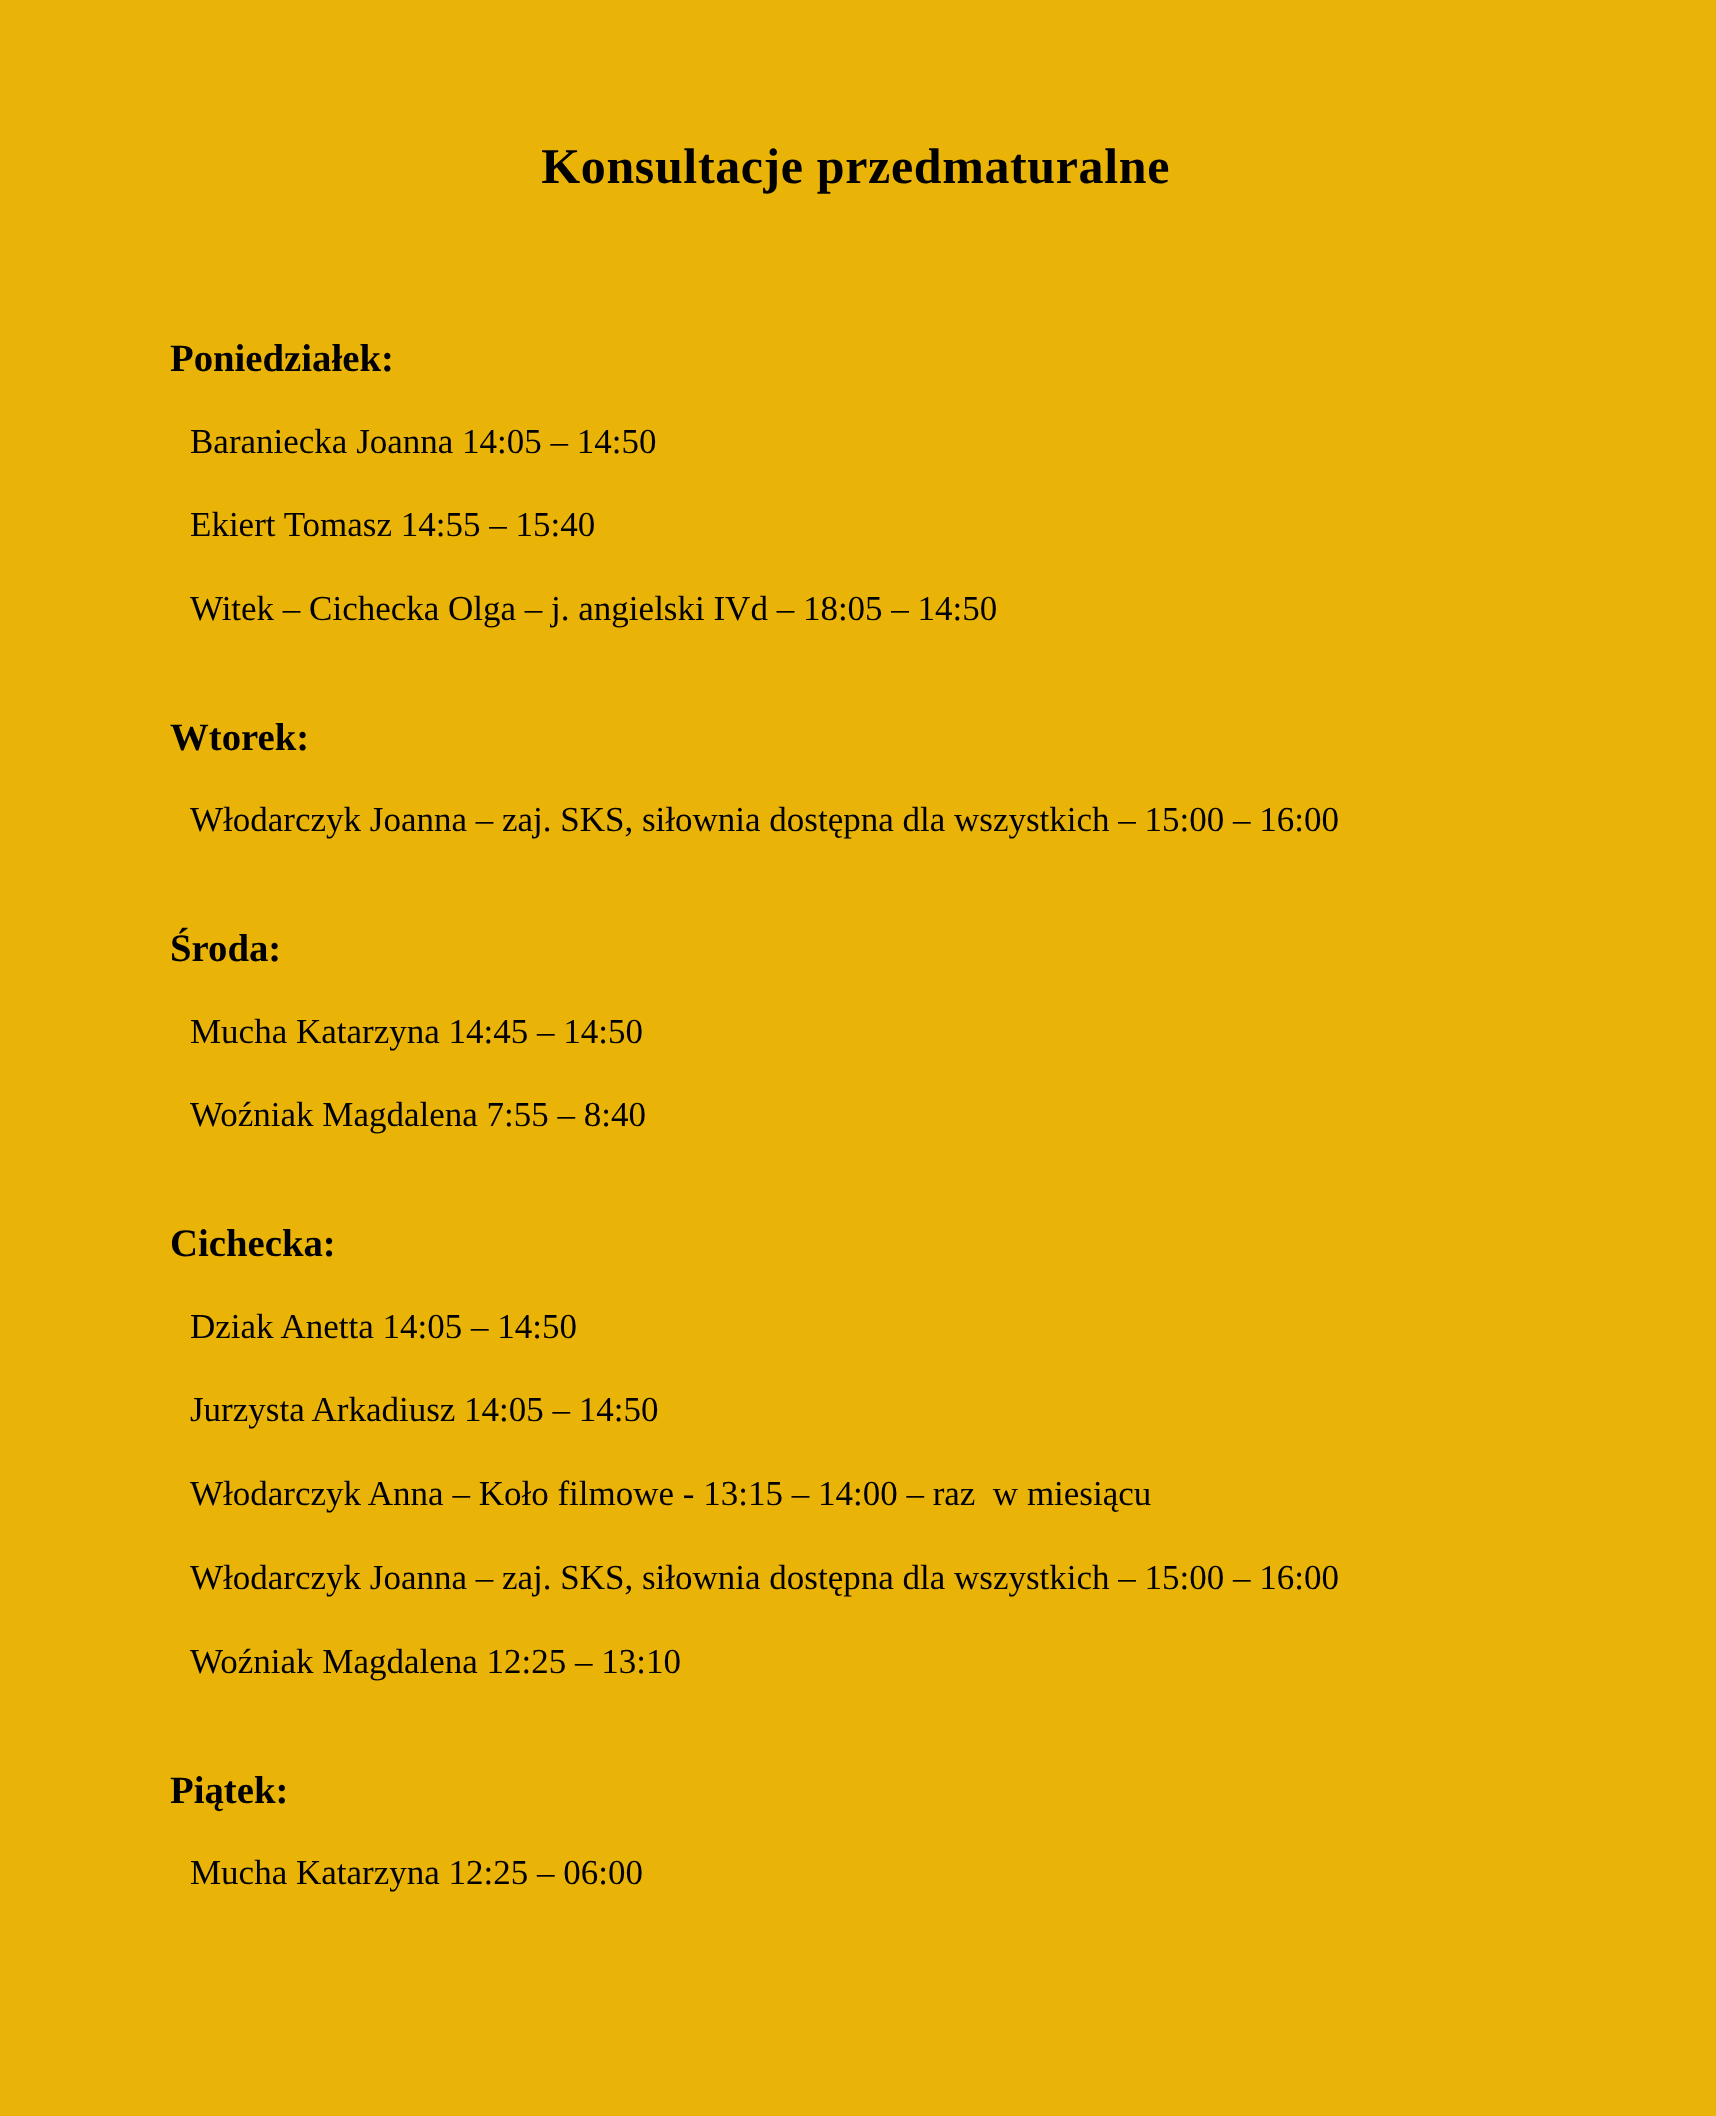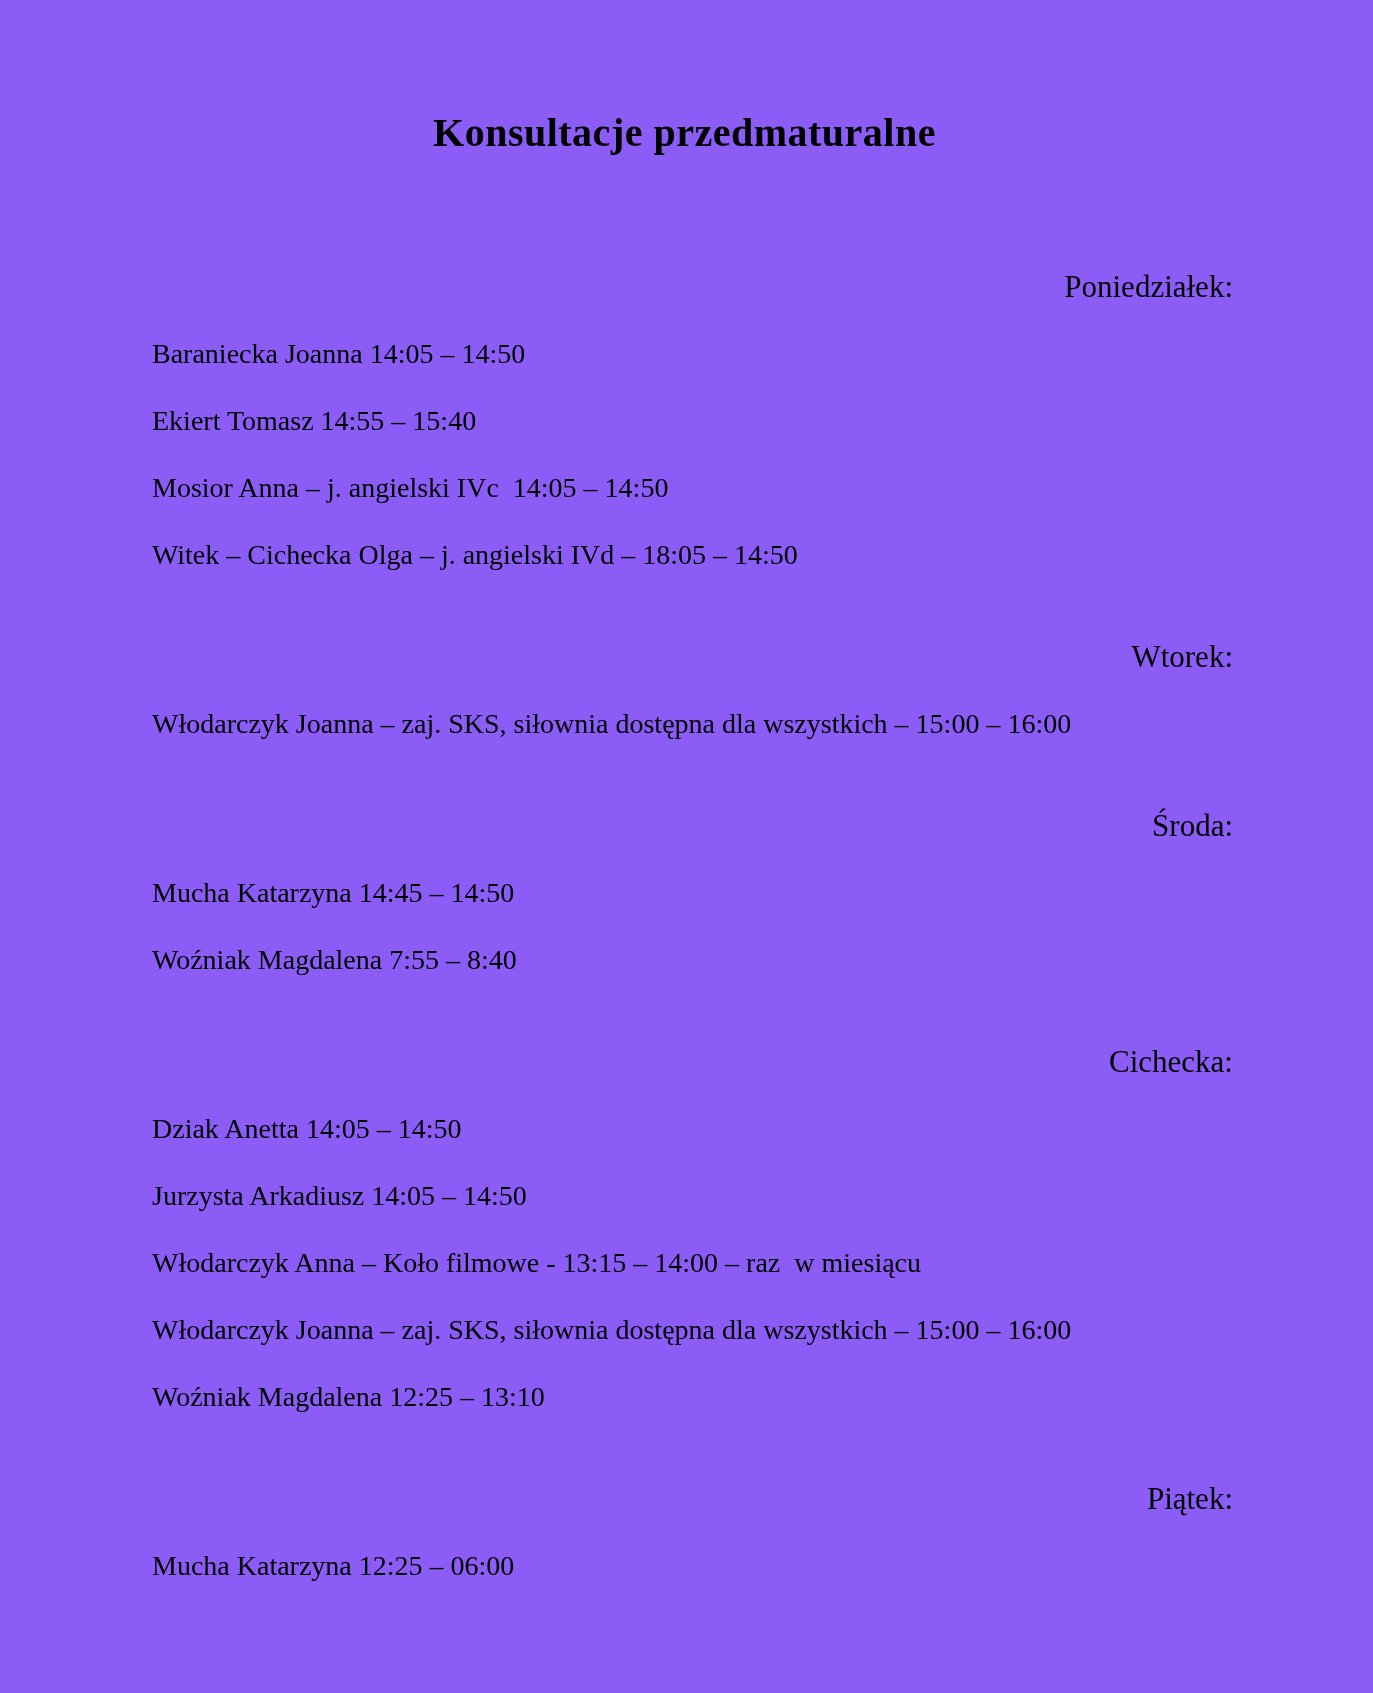--- a/index.html
+++ b/index.html
@@ -12,64 +12,62 @@
     min-height: 1693px;
     font-family: "Liberation Serif", "DejaVu Serif", serif;
     color: #000000;
     box-sizing: border-box;
   }
   .page {
     width: 1373px;
     min-height: 1693px;
     box-sizing: border-box;
     padding: 105px 140px 60px 136px;
-    background: #8b5cf6;
+    background: #eab308;
   }
   .doc-title {
     text-align: center;
     font-size: 40px;
     font-weight: bold;
     line-height: 56px;
     margin: 0 0 100px 0;
     letter-spacing: 0.5px;
     white-space: pre-wrap;
   }
   .section {
     margin: 0;
   }
   .section + .section {
     margin-top: 51px;
   }
   .section-heading {
     font-size: 31px;
-    font-weight: normal;
+    font-weight: bold;
     line-height: 51px;
     margin: 0;
     white-space: pre-wrap;
-    text-align: right;
   }
   .line {
     font-size: 28px;
     line-height: 51px;
     margin: 16px;
     white-space: pre-wrap;
   }
 </style>
 </head>
 <body>
 
 <div class="page">
 
   <h1 class="doc-title">Konsultacje przedmaturalne</h1>
 
   <div class="section">
     <h2 class="section-heading">Poniedziałek:</h2>
     <p class="line">Baraniecka Joanna 14:05 – 14:50</p>
     <p class="line">Ekiert Tomasz 14:55 – 15:40</p>
-    <p class="line">Mosior Anna – j. angielski IVc  14:05 – 14:50</p>
     <p class="line">Witek – Cichecka Olga – j. angielski IVd – 18:05 – 14:50</p>
   </div>
 
   <div class="section">
     <h2 class="section-heading">Wtorek:</h2>
     <p class="line">Włodarczyk Joanna – zaj. SKS, siłownia dostępna dla wszystkich – 15:00 – 16:00</p>
   </div>
 
   <div class="section">
     <h2 class="section-heading">Środa:</h2>

